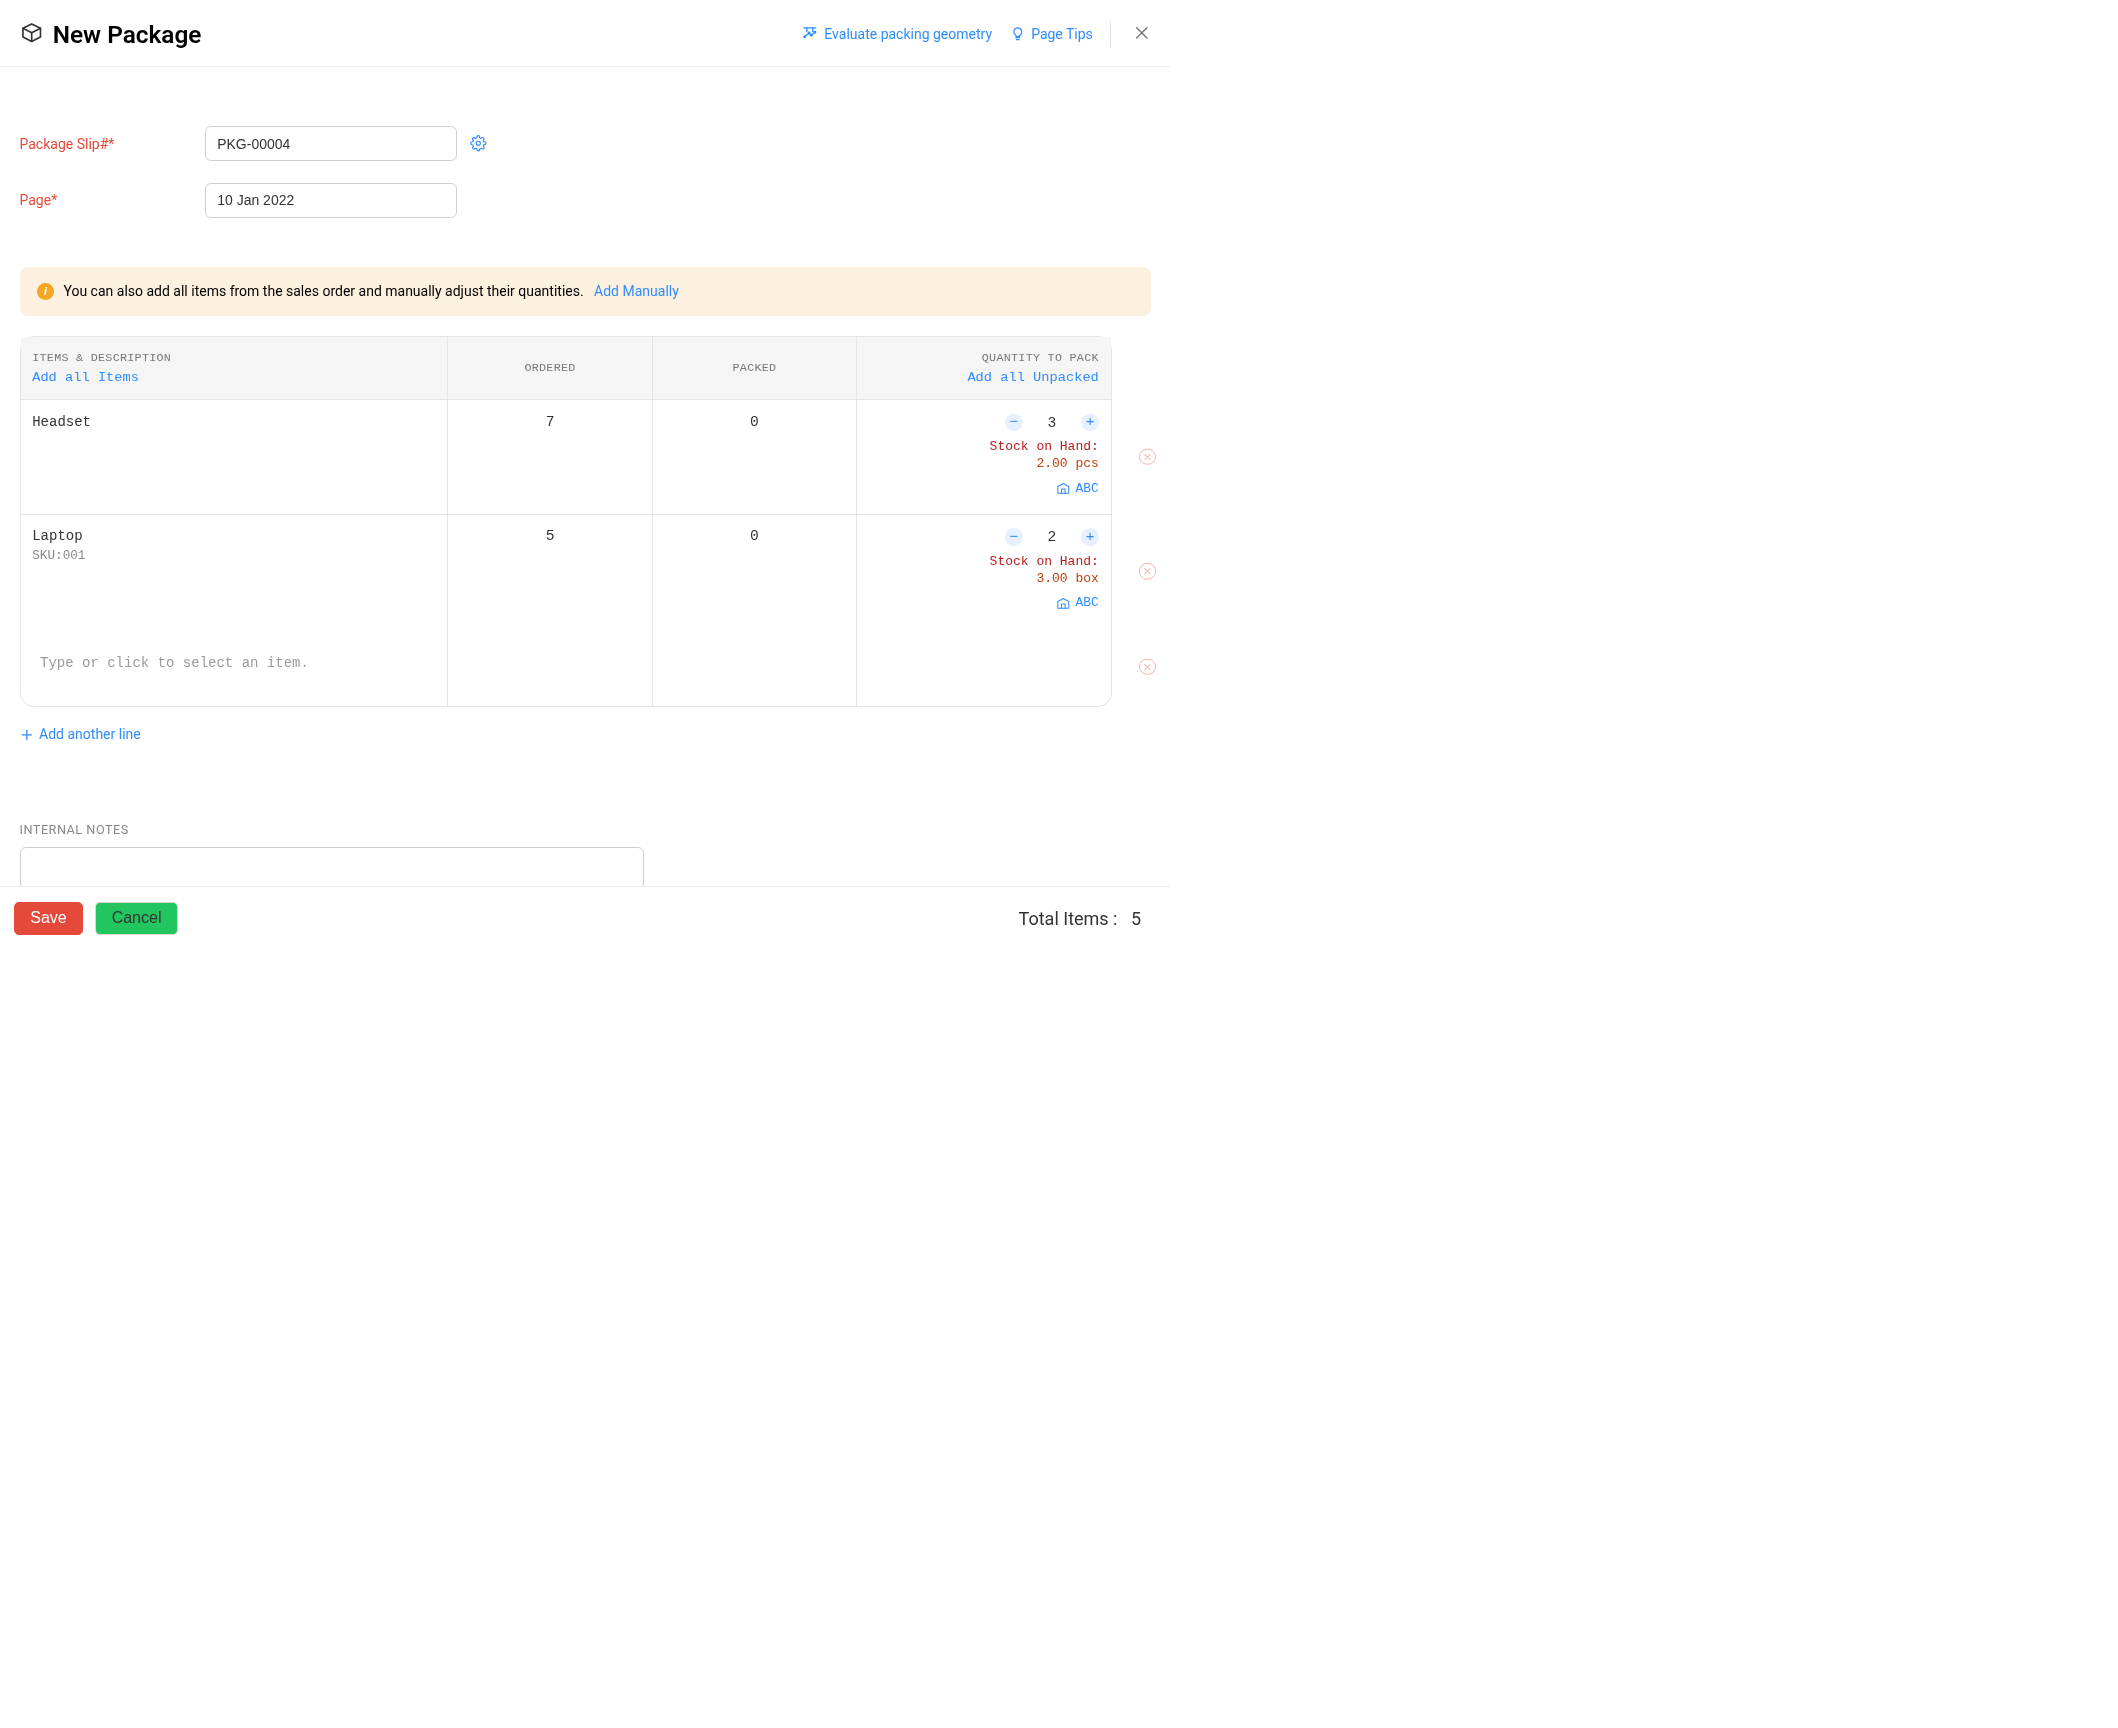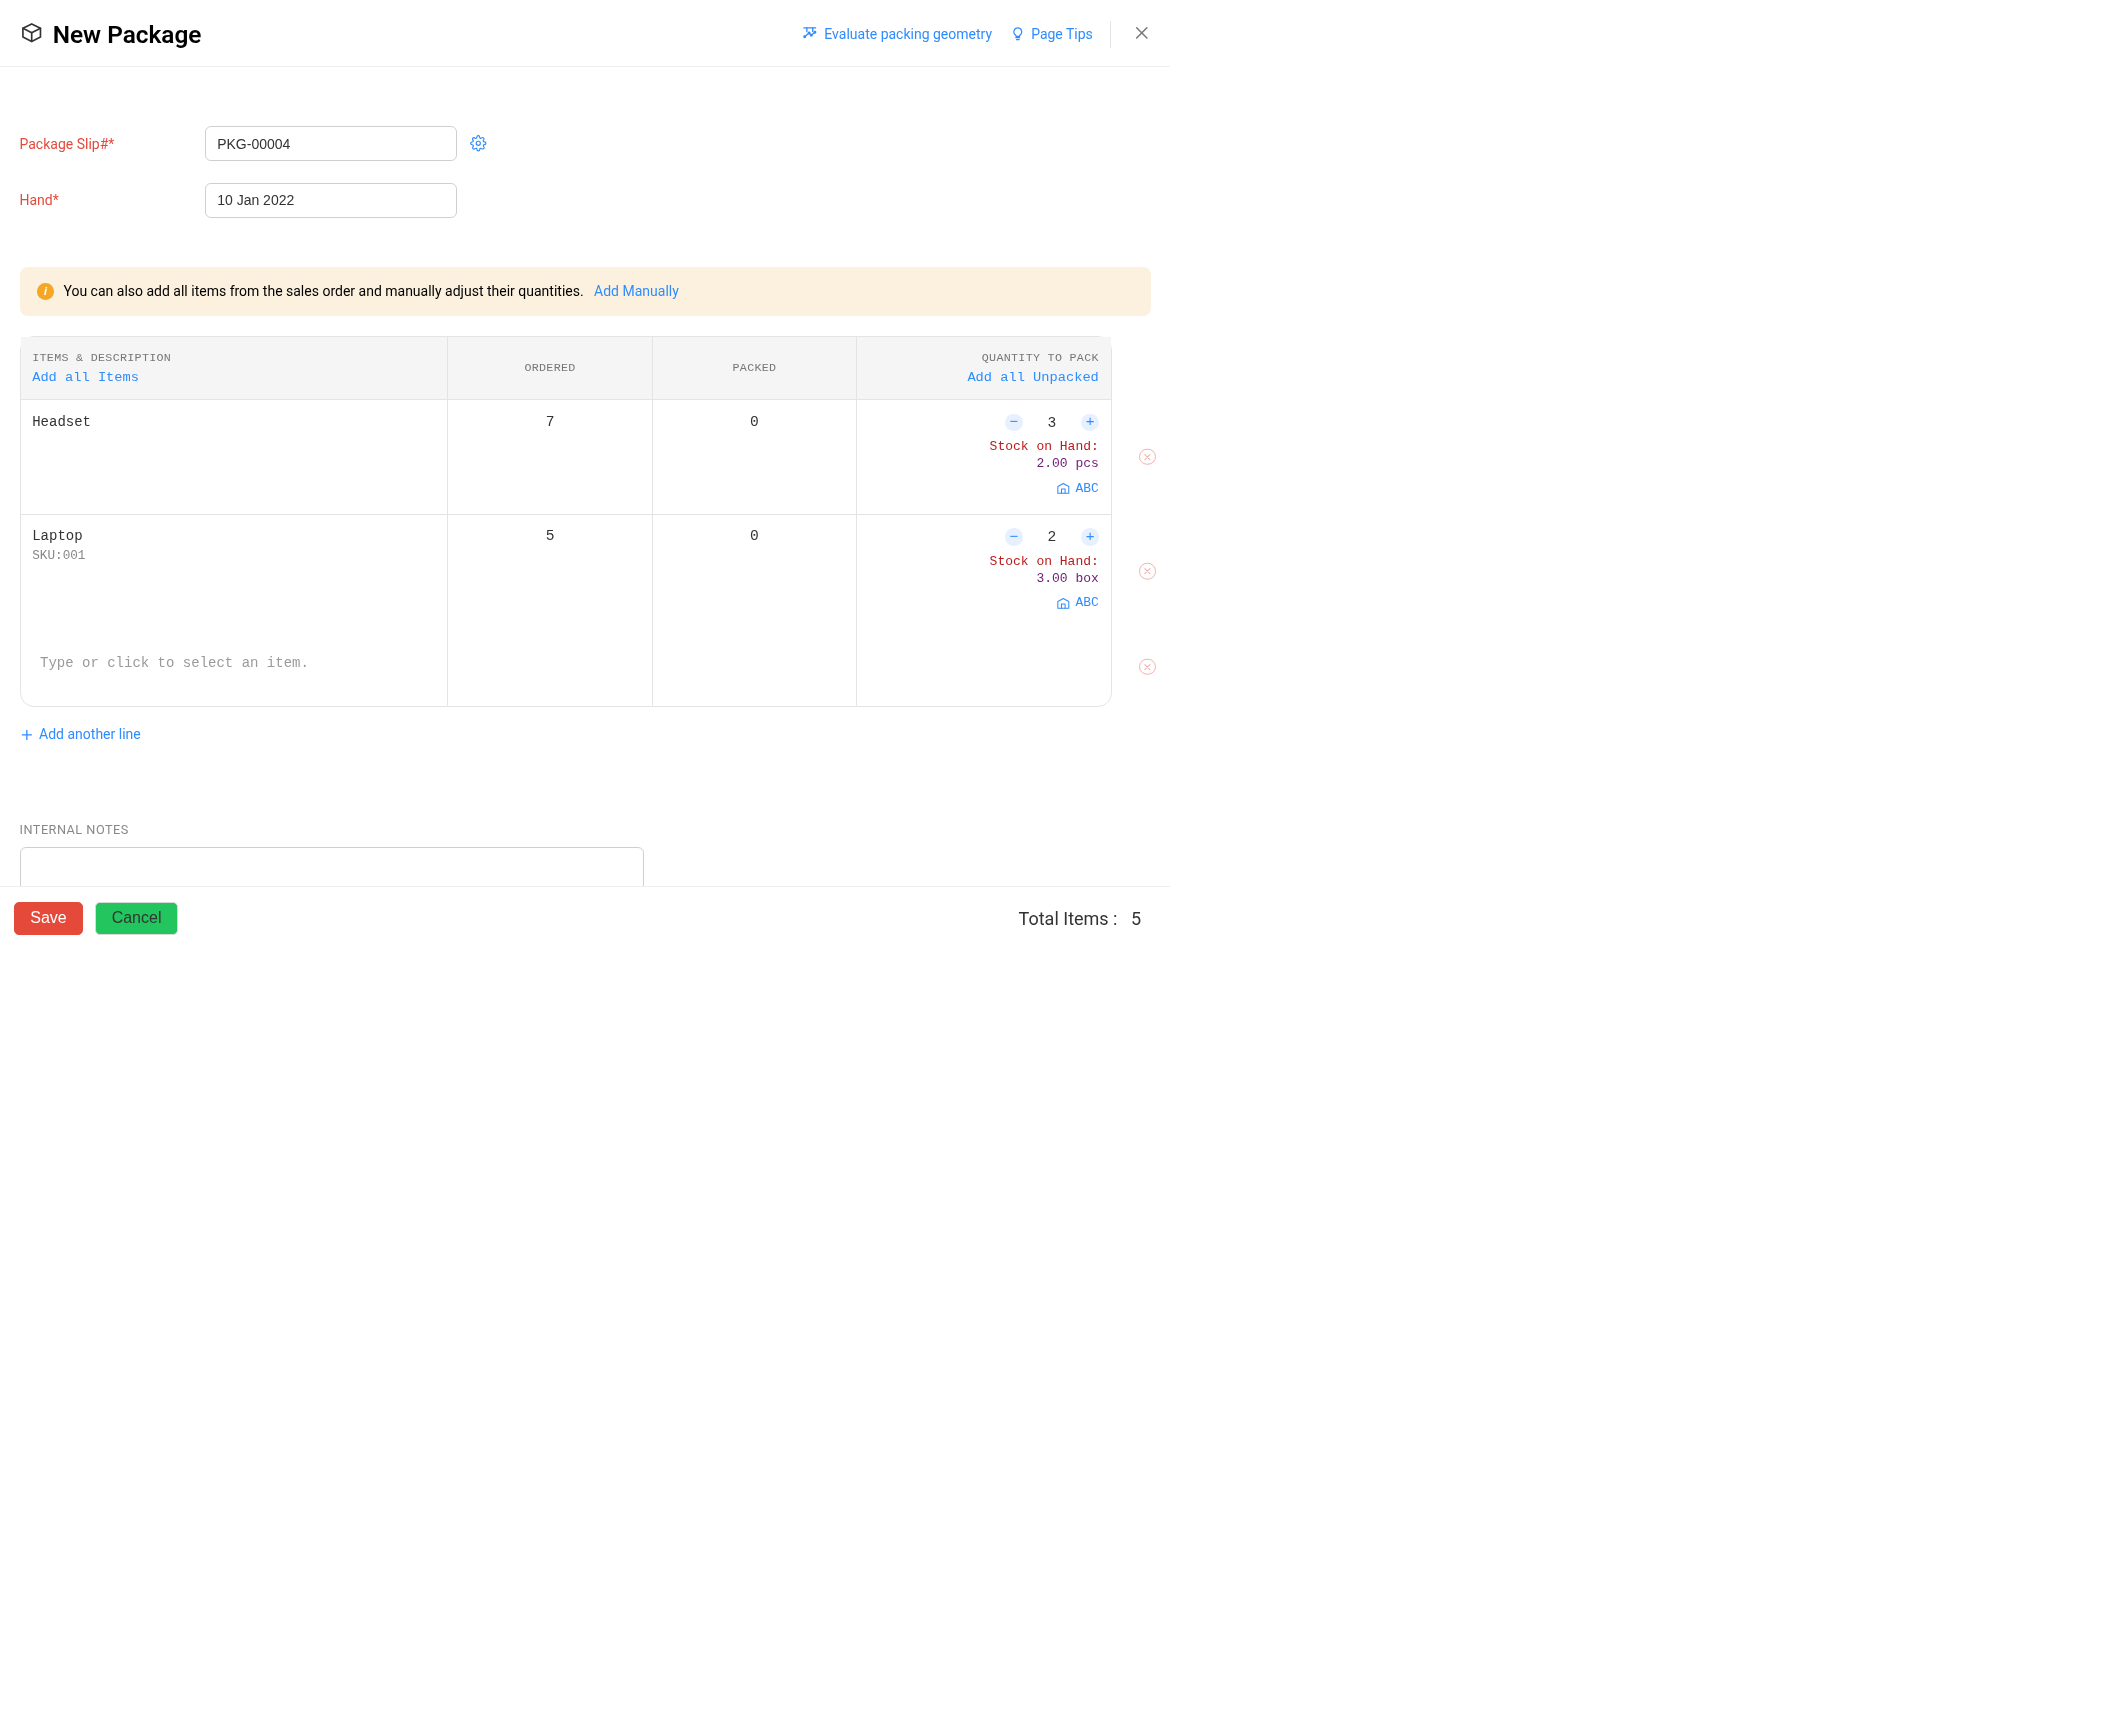--- a/index.html
+++ b/index.html
@@ -171,21 +171,21 @@
     color: #2e8cff;
     display: inline-flex;
     align-items: center;
     justify-content: center;
     font-size: 14.6px;
     cursor: pointer;
     line-height: 1;
   }
   .step-val { font-size: 14.6px; min-width: 11.7px; text-align: center; }
   .stock-label { font-size: 13px; color: #b91c1c; margin-bottom: 2px; }
-  .stock-val { font-size: 13px; color: #701a75; margin-bottom: 9.8px; }
+  .stock-val { font-size: 13px; color: #c2410c; margin-bottom: 9.8px; }
   .wh-link {
     color: #2e8cff;
     font-size: 13px;
     display: inline-flex;
     align-items: center;
     gap: 4.9px;
     cursor: pointer;
   }
   .row-delete {
     position: absolute;
@@ -324,21 +324,21 @@
       <input class="text-input" value="PKG-00004" style="">
       <span class="gear-wrap">
         <svg width="16.6" height="16.6" viewBox="0 0 24 24" fill="none" stroke="#2e8cff" stroke-width="1.7" stroke-linecap="round" stroke-linejoin="round">
           <circle cx="12" cy="12" r="3"></circle>
           <path d="M19.4 15a1.65 1.65 0 0 0 .33 1.82l.06.06a2 2 0 1 1-2.83 2.83l-.06-.06a1.65 1.65 0 0 0-1.82-.33 1.65 1.65 0 0 0-1 1.51V21a2 2 0 0 1-4 0v-.09a1.65 1.65 0 0 0-1-1.51 1.65 1.65 0 0 0-1.82.33l-.06.06a2 2 0 1 1-2.83-2.83l.06-.06a1.65 1.65 0 0 0 .33-1.82 1.65 1.65 0 0 0-1.51-1H3a2 2 0 0 1 0-4h.09a1.65 1.65 0 0 0 1.51-1 1.65 1.65 0 0 0-.33-1.82l-.06-.06a2 2 0 1 1 2.83-2.83l.06.06a1.65 1.65 0 0 0 1.82.33h0a1.65 1.65 0 0 0 1-1.51V3a2 2 0 0 1 4 0v.09a1.65 1.65 0 0 0 1 1.51h0a1.65 1.65 0 0 0 1.82-.33l.06-.06a2 2 0 1 1 2.83 2.83l-.06.06a1.65 1.65 0 0 0-.33 1.82v0a1.65 1.65 0 0 0 1.51 1H21a2 2 0 0 1 0 4h-.09a1.65 1.65 0 0 0-1.51 1z"></path>
         </svg>
       </span>
     </div>
 
     <div class="form-row">
-      <div class="form-label">Hand*</div>
+      <div class="form-label">Page*</div>
       <input class="text-input" value="10 Jan 2022" style="">
     </div>
 
     
     <div class="info-banner">
       <span class="info-dot">i</span>
       <span>
         <span>You can also add all items from the sales order and manually adjust their quantities.</span>
         <span>&nbsp;</span>
         <span class="link">Add Manually</span>

